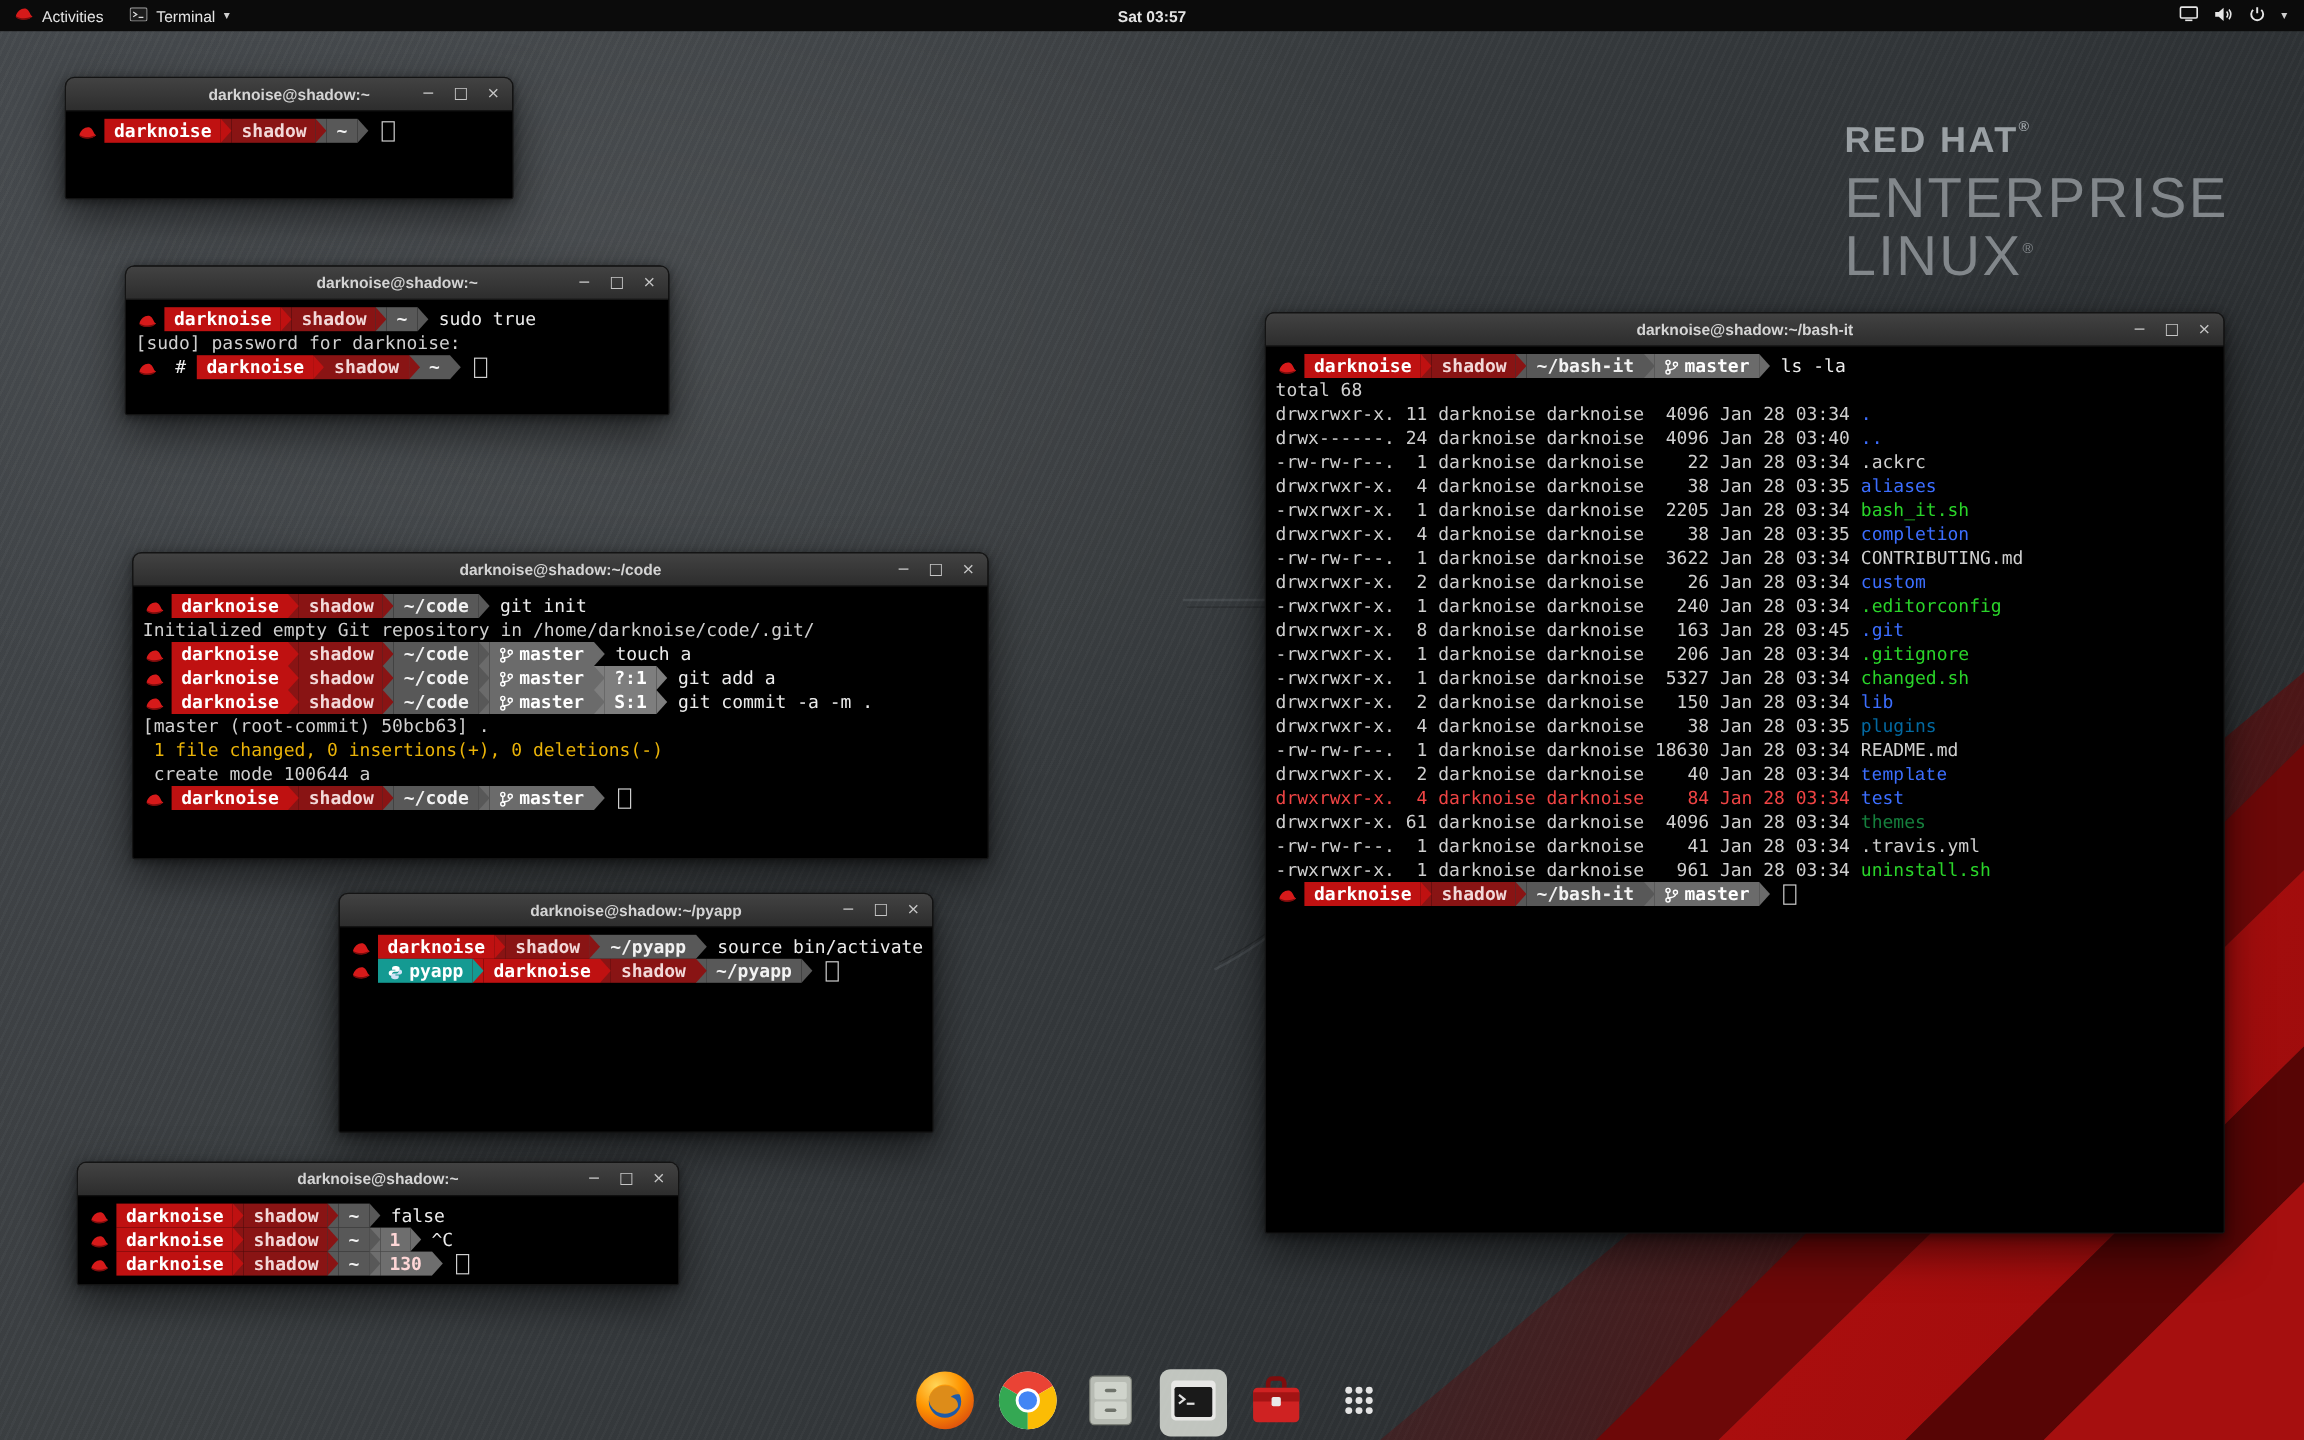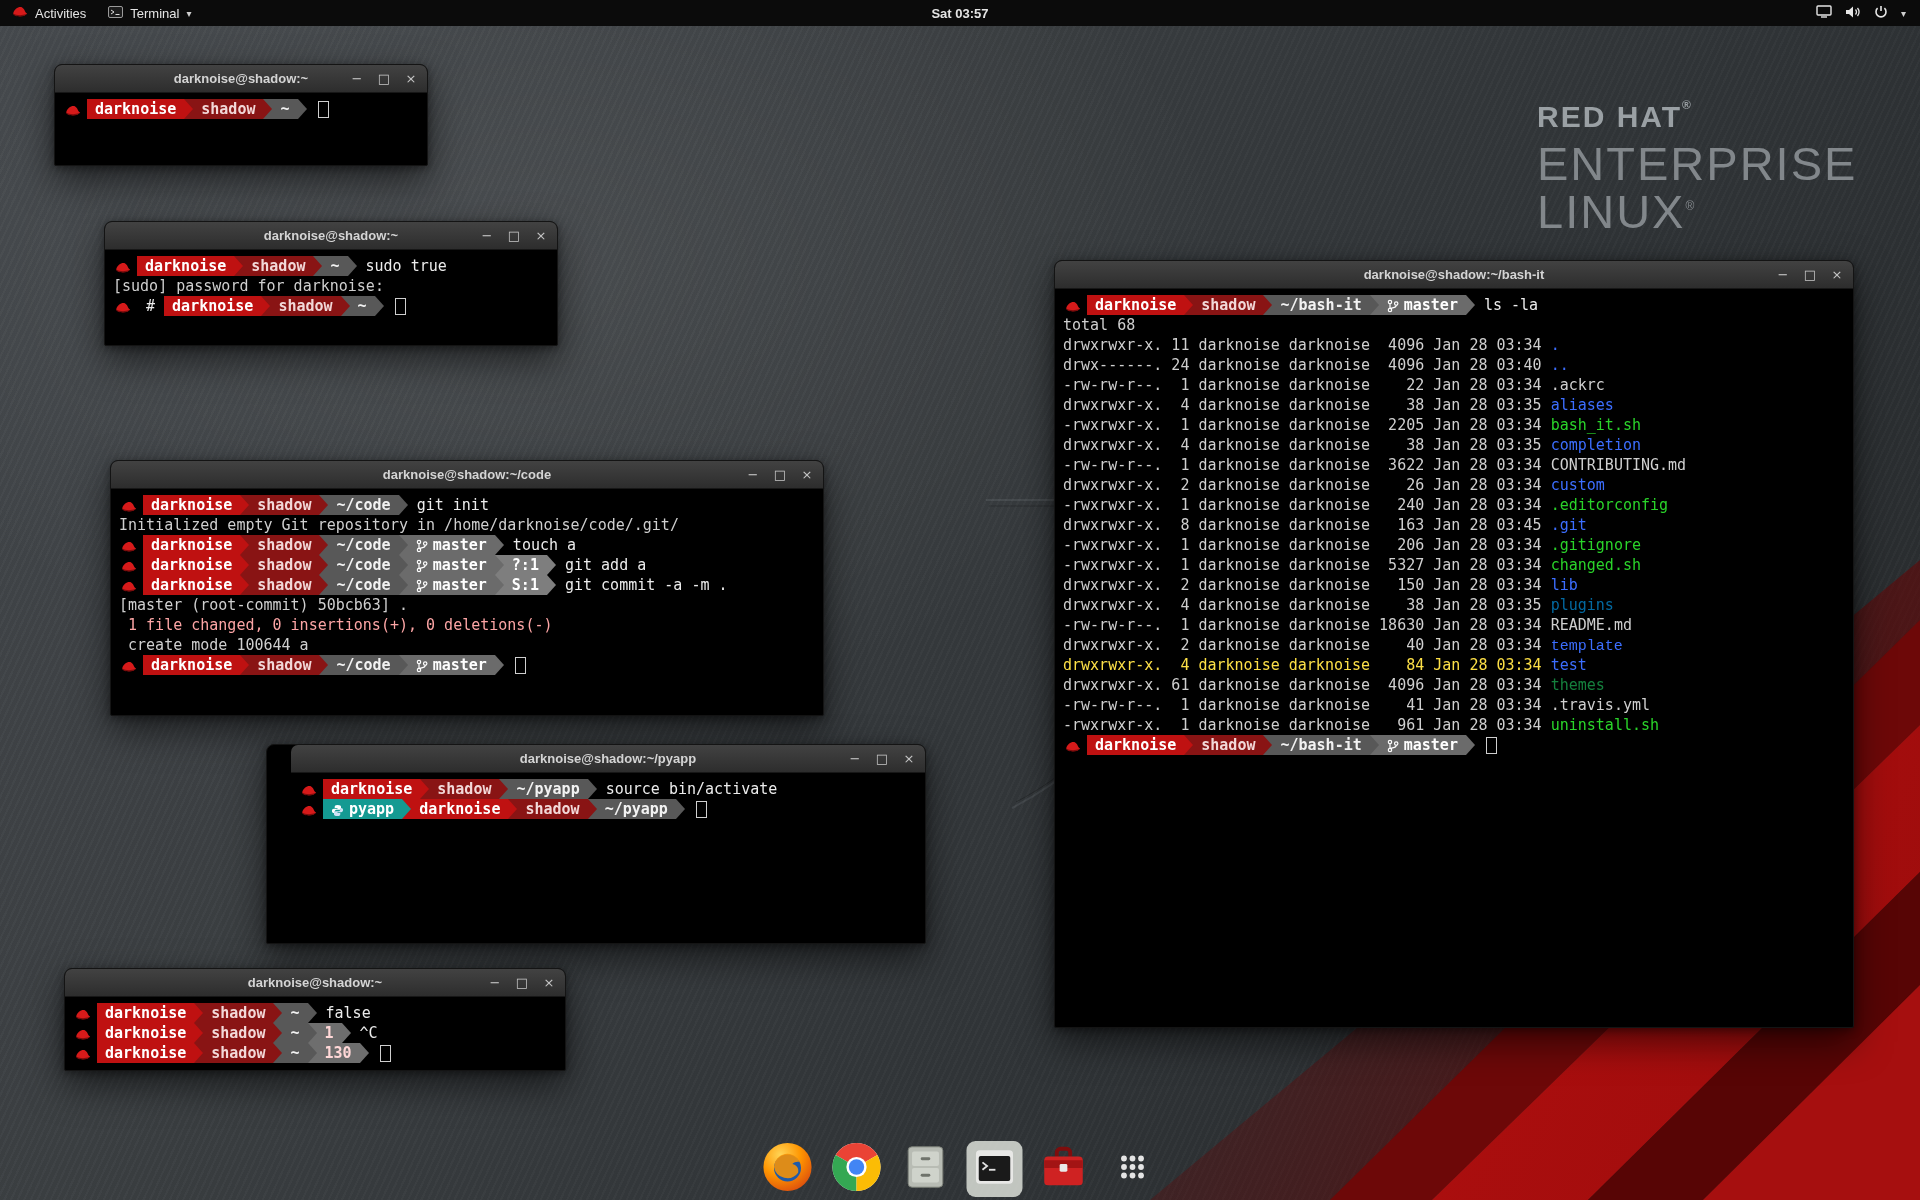--- a/index.html
+++ b/index.html
@@ -56,21 +56,21 @@
   .psep{display:inline-block;width:0;height:0;border-top:10px solid transparent;border-bottom:10px solid transparent;
     border-left:9px solid transparent;vertical-align:top;}
   .picon{display:inline-block;vertical-align:top;margin-top:3px;}
   .picon.hat{margin-right:6px;margin-left:1px;}
   .seg .picon{margin-right:5px;margin-top:3px;}
   .cursor{display:inline-block;width:9px;height:15px;border:1px solid #cfcfcf;vertical-align:top;margin-top:2px;margin-left:2px;}
   
   #win0{left:54px;top:64px;width:374px;height:102px;}
   #win1{left:104px;top:221px;width:454px;height:125px;}
   #win2{left:110px;top:460px;width:714px;height:256px;}
-  #win3{left:266px;top:744px;width:660px;height:200px;padding-left:24px;}
+  #win3{left:282px;top:744px;width:496px;height:200px;}
   #win4{left:64px;top:968px;width:502px;height:103px;}
   #win5{left:1054px;top:260px;width:800px;height:768px;}
   
   .dock{position:absolute;left:50%;bottom:3px;transform:translateX(-50%);display:flex;gap:13px;z-index:40;align-items:center;}
   .dock-item{width:56px;height:56px;display:flex;align-items:center;justify-content:center;border-radius:9px;cursor:default;}
   .dock-item.running{background:rgba(214,217,211,.88);}
 </style>
 </head>
 <body>
 
@@ -202,21 +202,21 @@
       <div class="tline"><span class="picon hat"><svg width="17" height="13" viewBox="0 0 18 13">
             <path d="M2.3 8.6C3.5 3.6 8.6.7 11.8 2.3c1.9 1 2.6 3.2 3.6 5 .4.7 1 1.2 1.7 1.5-2.1 2.3-6.5 3-9.9 2.5C4.6 10.9 2.8 9.9 2.3 8.6z" fill="#d61a1a"></path>
             <path d="M2.3 8.6c2.9 2 9.8 2.7 13.5.3.5 1.6-3.1 3.3-7.3 2.9C5 11.5 1.9 10.2 2.3 8.6z" fill="#7c0c0c"></path>
           </svg></span><span class="seg" style="background: rgb(191, 17, 17); color: rgb(255, 255, 255);">darknoise</span><span class="psep" style="border-left-color: rgb(191, 17, 17); border-top-color: rgb(137, 20, 20); border-bottom-color: rgb(137, 20, 20);"></span><span class="seg" style="background: rgb(137, 20, 20); color: rgb(242, 216, 216);">shadow</span><span class="psep" style="border-left-color: rgb(137, 20, 20); border-top-color: rgb(88, 88, 88); border-bottom-color: rgb(88, 88, 88);"></span><span class="seg" style="background: rgb(88, 88, 88); color: rgb(242, 242, 242);">~/code</span><span class="psep" style="border-left-color: rgb(88, 88, 88); border-top-color: rgb(107, 107, 107); border-bottom-color: rgb(107, 107, 107);"></span><span class="seg" style="background: rgb(107, 107, 107); color: rgb(255, 255, 255);"><span class="picon"><svg width="12" height="14" viewBox="0 0 12 14">
               <circle cx="3" cy="3" r="1.7" fill="none" stroke="#fff" stroke-width="1.2"></circle>
               <circle cx="3" cy="11" r="1.7" fill="none" stroke="#fff" stroke-width="1.2"></circle>
               <circle cx="9.2" cy="4.6" r="1.7" fill="none" stroke="#fff" stroke-width="1.2"></circle>
               <path d="M3 4.8v4.4M9.2 6.4c0 2.6-4 2.2-6.2 3.4" fill="none" stroke="#fff" stroke-width="1.2"></path>
             </svg></span>master</span><span class="psep" style="border-left-color: rgb(107, 107, 107); border-top-color: rgb(126, 126, 126); border-bottom-color: rgb(126, 126, 126);"></span><span class="seg" style="background: rgb(126, 126, 126); color: rgb(255, 255, 255);">S:1</span><span class="psep" style="border-left-color: rgb(126, 126, 126); border-top-color: transparent; border-bottom-color: transparent;"></span><span style="color: rgb(236, 236, 236);"> git commit -a -m .</span></div>
       <div class="tline"><span style="color: rgb(207, 207, 207);">[master (root-commit) 50bcb63] .</span></div>
-      <div class="tline"><span style="color: #fca5a5; margin-top: 24px;"> 1 file changed, 0 insertions(+), 0 deletions(-)</span></div>
+      <div class="tline"><span style="color: #eab308; margin-top: 24px;"> 1 file changed, 0 insertions(+), 0 deletions(-)</span></div>
       <div class="tline"><span style="color: rgb(207, 207, 207);"> create mode 100644 a</span></div>
       <div class="tline"><span class="picon hat"><svg width="17" height="13" viewBox="0 0 18 13">
             <path d="M2.3 8.6C3.5 3.6 8.6.7 11.8 2.3c1.9 1 2.6 3.2 3.6 5 .4.7 1 1.2 1.7 1.5-2.1 2.3-6.5 3-9.9 2.5C4.6 10.9 2.8 9.9 2.3 8.6z" fill="#d61a1a"></path>
             <path d="M2.3 8.6c2.9 2 9.8 2.7 13.5.3.5 1.6-3.1 3.3-7.3 2.9C5 11.5 1.9 10.2 2.3 8.6z" fill="#7c0c0c"></path>
           </svg></span><span class="seg" style="background: rgb(191, 17, 17); color: rgb(255, 255, 255);">darknoise</span><span class="psep" style="border-left-color: rgb(191, 17, 17); border-top-color: rgb(137, 20, 20); border-bottom-color: rgb(137, 20, 20);"></span><span class="seg" style="background: rgb(137, 20, 20); color: rgb(242, 216, 216);">shadow</span><span class="psep" style="border-left-color: rgb(137, 20, 20); border-top-color: rgb(88, 88, 88); border-bottom-color: rgb(88, 88, 88);"></span><span class="seg" style="background: rgb(88, 88, 88); color: rgb(242, 242, 242);">~/code</span><span class="psep" style="border-left-color: rgb(88, 88, 88); border-top-color: rgb(107, 107, 107); border-bottom-color: rgb(107, 107, 107);"></span><span class="seg" style="background: rgb(107, 107, 107); color: rgb(255, 255, 255);"><span class="picon"><svg width="12" height="14" viewBox="0 0 12 14">
               <circle cx="3" cy="3" r="1.7" fill="none" stroke="#fff" stroke-width="1.2"></circle>
               <circle cx="3" cy="11" r="1.7" fill="none" stroke="#fff" stroke-width="1.2"></circle>
               <circle cx="9.2" cy="4.6" r="1.7" fill="none" stroke="#fff" stroke-width="1.2"></circle>
               <path d="M3 4.8v4.4M9.2 6.4c0 2.6-4 2.2-6.2 3.4" fill="none" stroke="#fff" stroke-width="1.2"></path>
             </svg></span>master</span><span class="psep" style="border-left-color: rgb(107, 107, 107); border-top-color: transparent; border-bottom-color: transparent;"></span><span style="color: rgb(207, 207, 207);"> </span><span class="cursor"></span></div>
@@ -301,21 +301,21 @@
       <div class="tline"><span style="color: rgb(207, 207, 207);">-rw-rw-r--.  1 darknoise darknoise  3622 Jan 28 03:34 </span><span style="color: rgb(207, 207, 207);">CONTRIBUTING.md</span></div>
       <div class="tline"><span style="color: rgb(207, 207, 207);">drwxrwxr-x.  2 darknoise darknoise    26 Jan 28 03:34 </span><span style="color: rgb(60, 110, 255);">custom</span></div>
       <div class="tline"><span style="color: rgb(207, 207, 207);">-rwxrwxr-x.  1 darknoise darknoise   240 Jan 28 03:34 </span><span style="color: rgb(42, 212, 42);">.editorconfig</span></div>
       <div class="tline"><span style="color: rgb(207, 207, 207);">drwxrwxr-x.  8 darknoise darknoise   163 Jan 28 03:45 </span><span style="color: rgb(60, 110, 255);">.git</span></div>
       <div class="tline"><span style="color: rgb(207, 207, 207);">-rwxrwxr-x.  1 darknoise darknoise   206 Jan 28 03:34 </span><span style="color: rgb(42, 212, 42);">.gitignore</span></div>
       <div class="tline"><span style="color: rgb(207, 207, 207);">-rwxrwxr-x.  1 darknoise darknoise  5327 Jan 28 03:34 </span><span style="color: rgb(42, 212, 42);">changed.sh</span></div>
       <div class="tline"><span style="color: rgb(207, 207, 207); text-align: center;">drwxrwxr-x.  2 darknoise darknoise   150 Jan 28 03:34 </span><span style="color: rgb(60, 110, 255);">lib</span></div>
       <div class="tline"><span style="color: rgb(207, 207, 207);">drwxrwxr-x.  4 darknoise darknoise    38 Jan 28 03:35 </span><span style="color: #0369a1;">plugins</span></div>
       <div class="tline"><span style="color: rgb(207, 207, 207);">-rw-rw-r--.  1 darknoise darknoise 18630 Jan 28 03:34 </span><span style="color: rgb(207, 207, 207);">README.md</span></div>
       <div class="tline"><span style="color: rgb(207, 207, 207);">drwxrwxr-x.  2 darknoise darknoise    40 Jan 28 03:34 </span><span style="color: rgb(60, 110, 255); font-family: Liberation Mono, monospace;">template</span></div>
-      <div class="tline"><span style="color: #fde047;">drwxrwxr-x.  4 darknoise darknoise    84 Jan 28 03:34 </span><span style="color: rgb(60, 110, 255);">test</span></div>
+      <div class="tline"><span style="color: #ef4444;">drwxrwxr-x.  4 darknoise darknoise    84 Jan 28 03:34 </span><span style="color: rgb(60, 110, 255);">test</span></div>
       <div class="tline"><span style="color: rgb(207, 207, 207);">drwxrwxr-x. 61 darknoise darknoise  4096 Jan 28 03:34 </span><span style="color: #15803d;">themes</span></div>
       <div class="tline"><span style="color: rgb(207, 207, 207);">-rw-rw-r--.  1 darknoise darknoise    41 Jan 28 03:34 </span><span style="color: rgb(207, 207, 207);">.travis.yml</span></div>
       <div class="tline"><span style="color: rgb(207, 207, 207);">-rwxrwxr-x.  1 darknoise darknoise   961 Jan 28 03:34 </span><span style="color: rgb(42, 212, 42);">uninstall.sh</span></div>
       <div class="tline"><span class="picon hat"><svg width="17" height="13" viewBox="0 0 18 13">
             <path d="M2.3 8.6C3.5 3.6 8.6.7 11.8 2.3c1.9 1 2.6 3.2 3.6 5 .4.7 1 1.2 1.7 1.5-2.1 2.3-6.5 3-9.9 2.5C4.6 10.9 2.8 9.9 2.3 8.6z" fill="#d61a1a"></path>
             <path d="M2.3 8.6c2.9 2 9.8 2.7 13.5.3.5 1.6-3.1 3.3-7.3 2.9C5 11.5 1.9 10.2 2.3 8.6z" fill="#7c0c0c"></path>
           </svg></span><span class="seg" style="background: rgb(191, 17, 17); color: rgb(255, 255, 255);">darknoise</span><span class="psep" style="border-left-color: rgb(191, 17, 17); border-top-color: rgb(137, 20, 20); border-bottom-color: rgb(137, 20, 20);"></span><span class="seg" style="background: rgb(137, 20, 20); color: rgb(242, 216, 216);">shadow</span><span class="psep" style="border-left-color: rgb(137, 20, 20); border-top-color: rgb(88, 88, 88); border-bottom-color: rgb(88, 88, 88);"></span><span class="seg" style="background: rgb(88, 88, 88); color: rgb(242, 242, 242);">~/bash-it</span><span class="psep" style="border-left-color: rgb(88, 88, 88); border-top-color: rgb(107, 107, 107); border-bottom-color: rgb(107, 107, 107);"></span><span class="seg" style="background: rgb(107, 107, 107); color: rgb(255, 255, 255);"><span class="picon"><svg width="12" height="14" viewBox="0 0 12 14">
               <circle cx="3" cy="3" r="1.7" fill="none" stroke="#fff" stroke-width="1.2"></circle>
               <circle cx="3" cy="11" r="1.7" fill="none" stroke="#fff" stroke-width="1.2"></circle>
               <circle cx="9.2" cy="4.6" r="1.7" fill="none" stroke="#fff" stroke-width="1.2"></circle>

